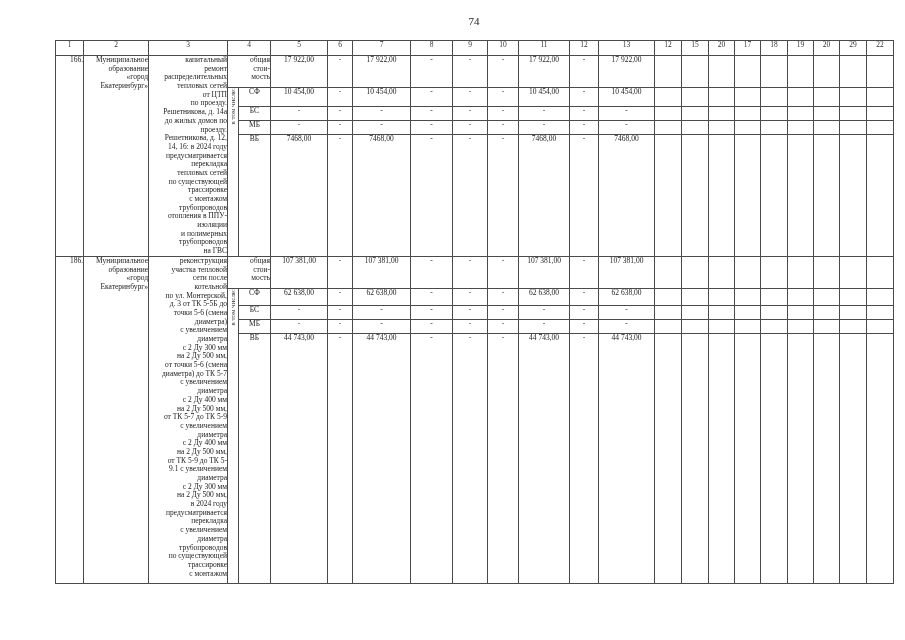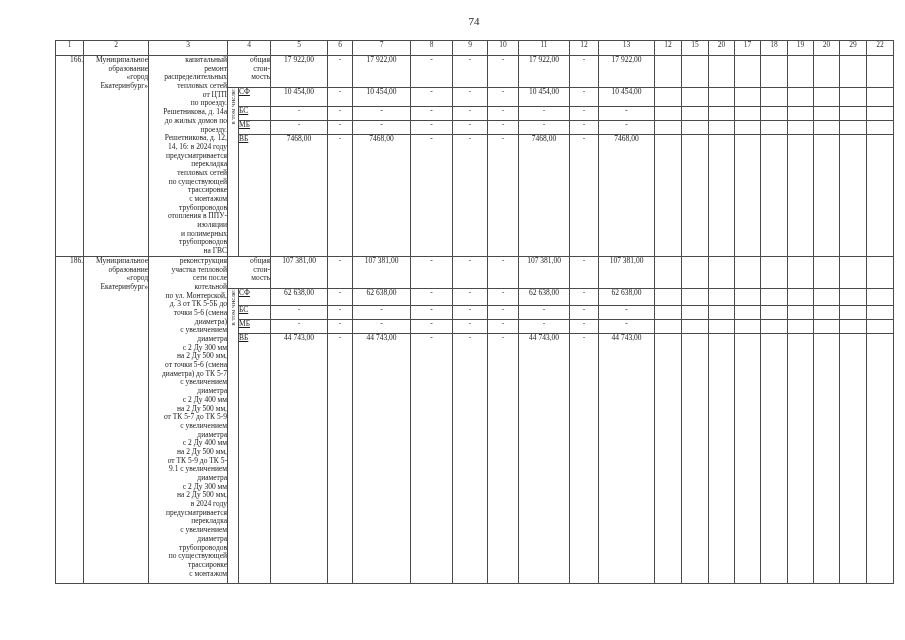--- a/index.html
+++ b/index.html
@@ -15,21 +15,21 @@
   tr.rt{height:32px;}
   tr.rs{height:17px;}
   tr.rb{height:14px;}
   tr.rm{height:14px;margin-top:27px;}
   tr.rv1{height:122px;}
   tr.rv2{height:250px;}
   td.h{text-align:center;font-size:7px;vertical-align:middle;color:#333;}
   td.num{text-align:right;padding-top:2px;}
   td.txt{text-align:right;padding:2px 1px 0 3px;white-space:pre-line;}
   td.tl{text-align:right;padding:1px 0 0 2px;white-space:pre-line;}
-  td.fl{text-align:left;padding:2px 0 0 4px;text-decoration:underline;}
+  td.fl{text-align:center;padding:2px 0 0 4px;}
   td.v{text-align:center;padding-top:2px;}
   td.e{background:#fff;}
   td.incl{vertical-align:middle;text-align:center;}
   .vtext{display:inline-block;writing-mode:vertical-rl;transform:rotate(180deg);
          white-space:nowrap;font-size:7px;color:#333;}
 </style>
 </head>
 <body>
 
 <div class="page-num">74</div>

